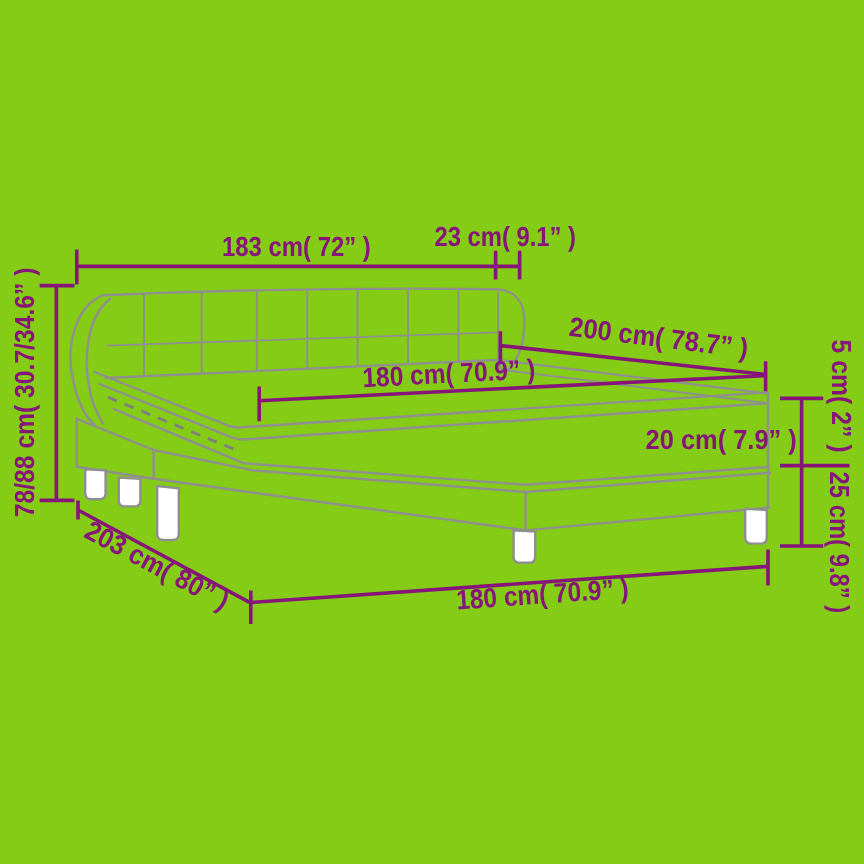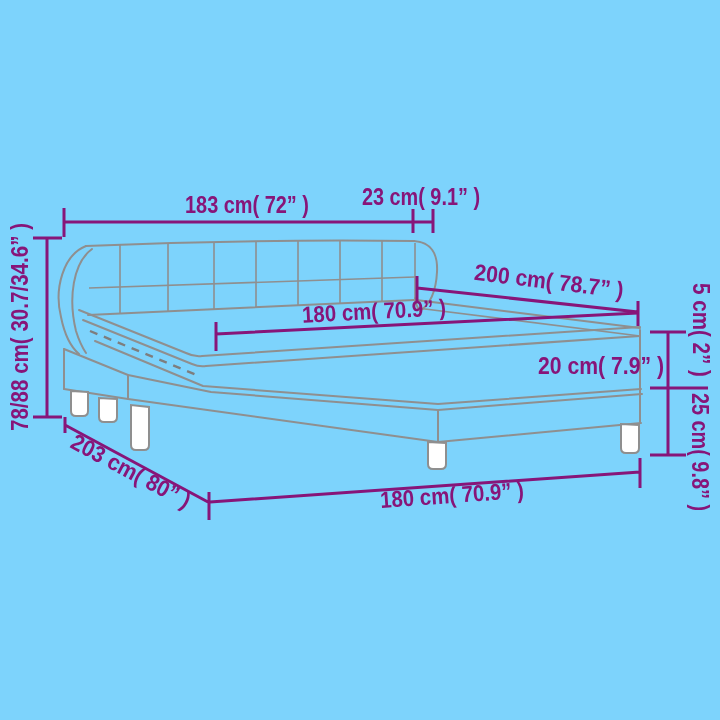--- a/index.html
+++ b/index.html
@@ -1,16 +1,16 @@
 <!DOCTYPE html>
 <html style="--dim: #871579; --bed: #8f8f8f;"><head>
 <meta charset="utf-8">
 <style>
   html,body{margin:0;padding:0;background:#fff;}
-  .stage{position:relative;width:720px;height:720px;background:#7dd3fc;overflow:hidden;}
+  .stage{position:relative;width:720px;height:720px;background:#84cc16;overflow:hidden;}
   svg{position:absolute;left:0;top:0;}
   .dim-line{stroke:var(--dim,#871579);stroke-width:3;fill:none;stroke-linecap:butt;}
   .dim-text{fill:var(--dim,#871579);font-family:"Liberation Sans",sans-serif;
             font-weight:700;font-size:23px;letter-spacing:0;}
   .bed-line{stroke:var(--bed,#8f8f8f);stroke-width:2;fill:none;stroke-linejoin:round;stroke-linecap:round;}
   .bed-line-thin{stroke:var(--bed,#8f8f8f);stroke-width:1.6;fill:none;}
   .bed-dashed{stroke:#7e7e7e;stroke-width:2.4;fill:none;stroke-dasharray:8 7;}
   .leg{fill:#ffffff;stroke:var(--bed,#8f8f8f);stroke-width:2;}
 </style>
 </head>

